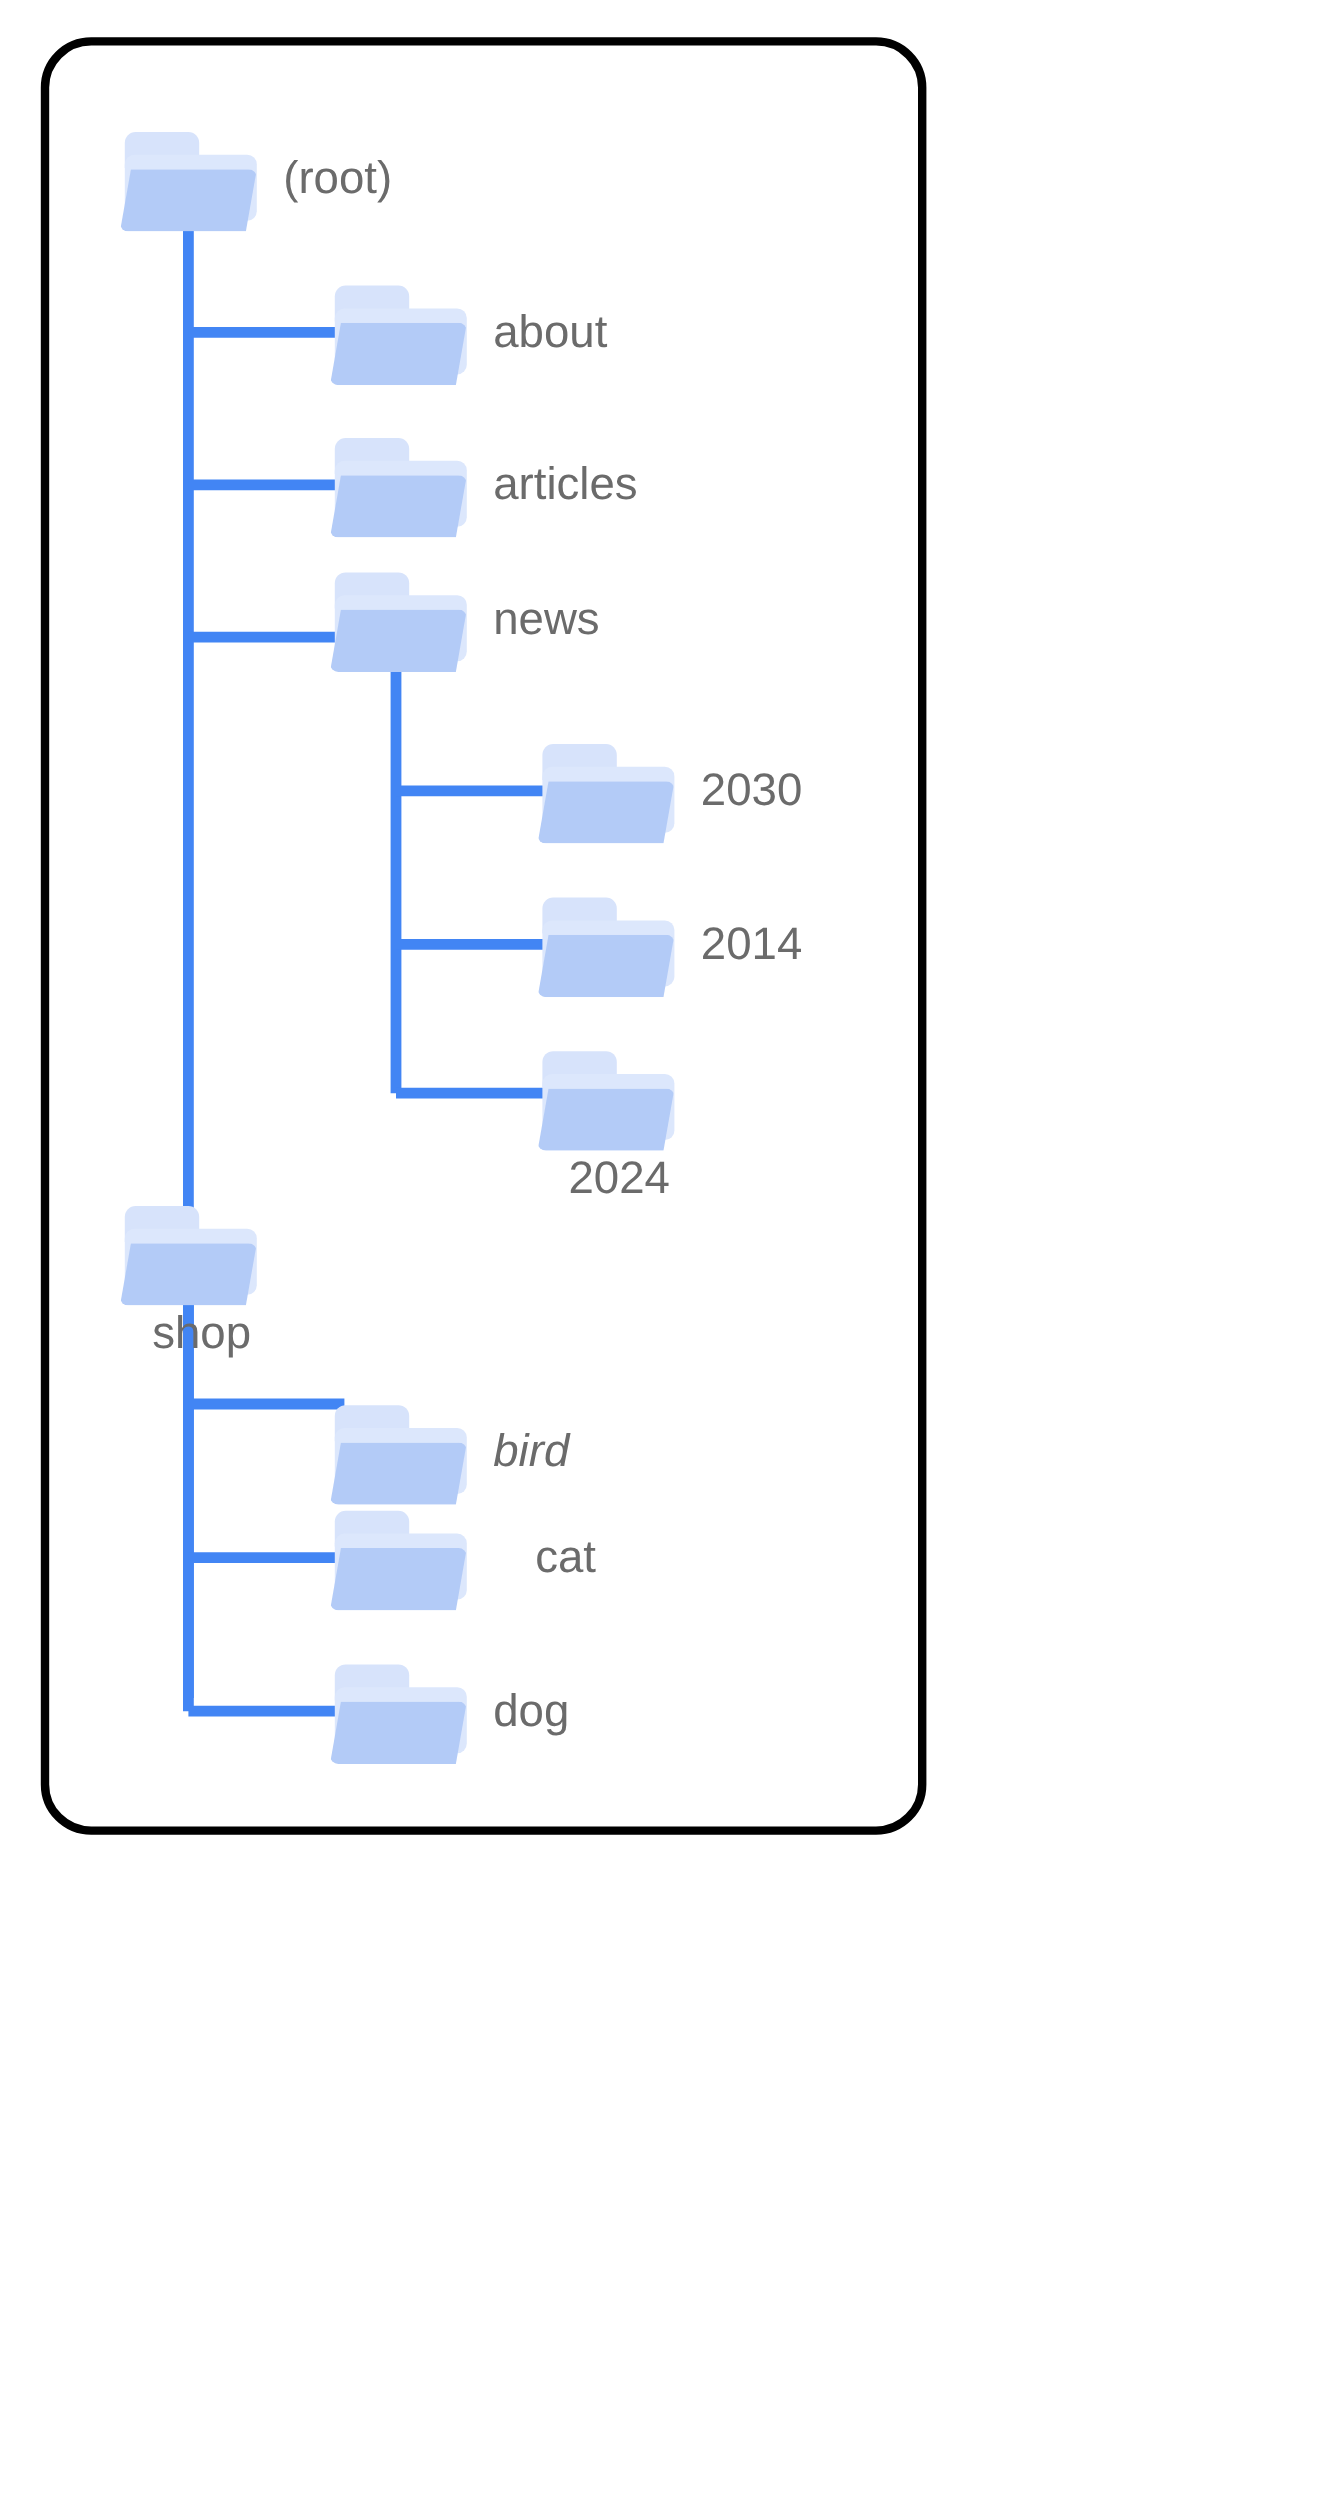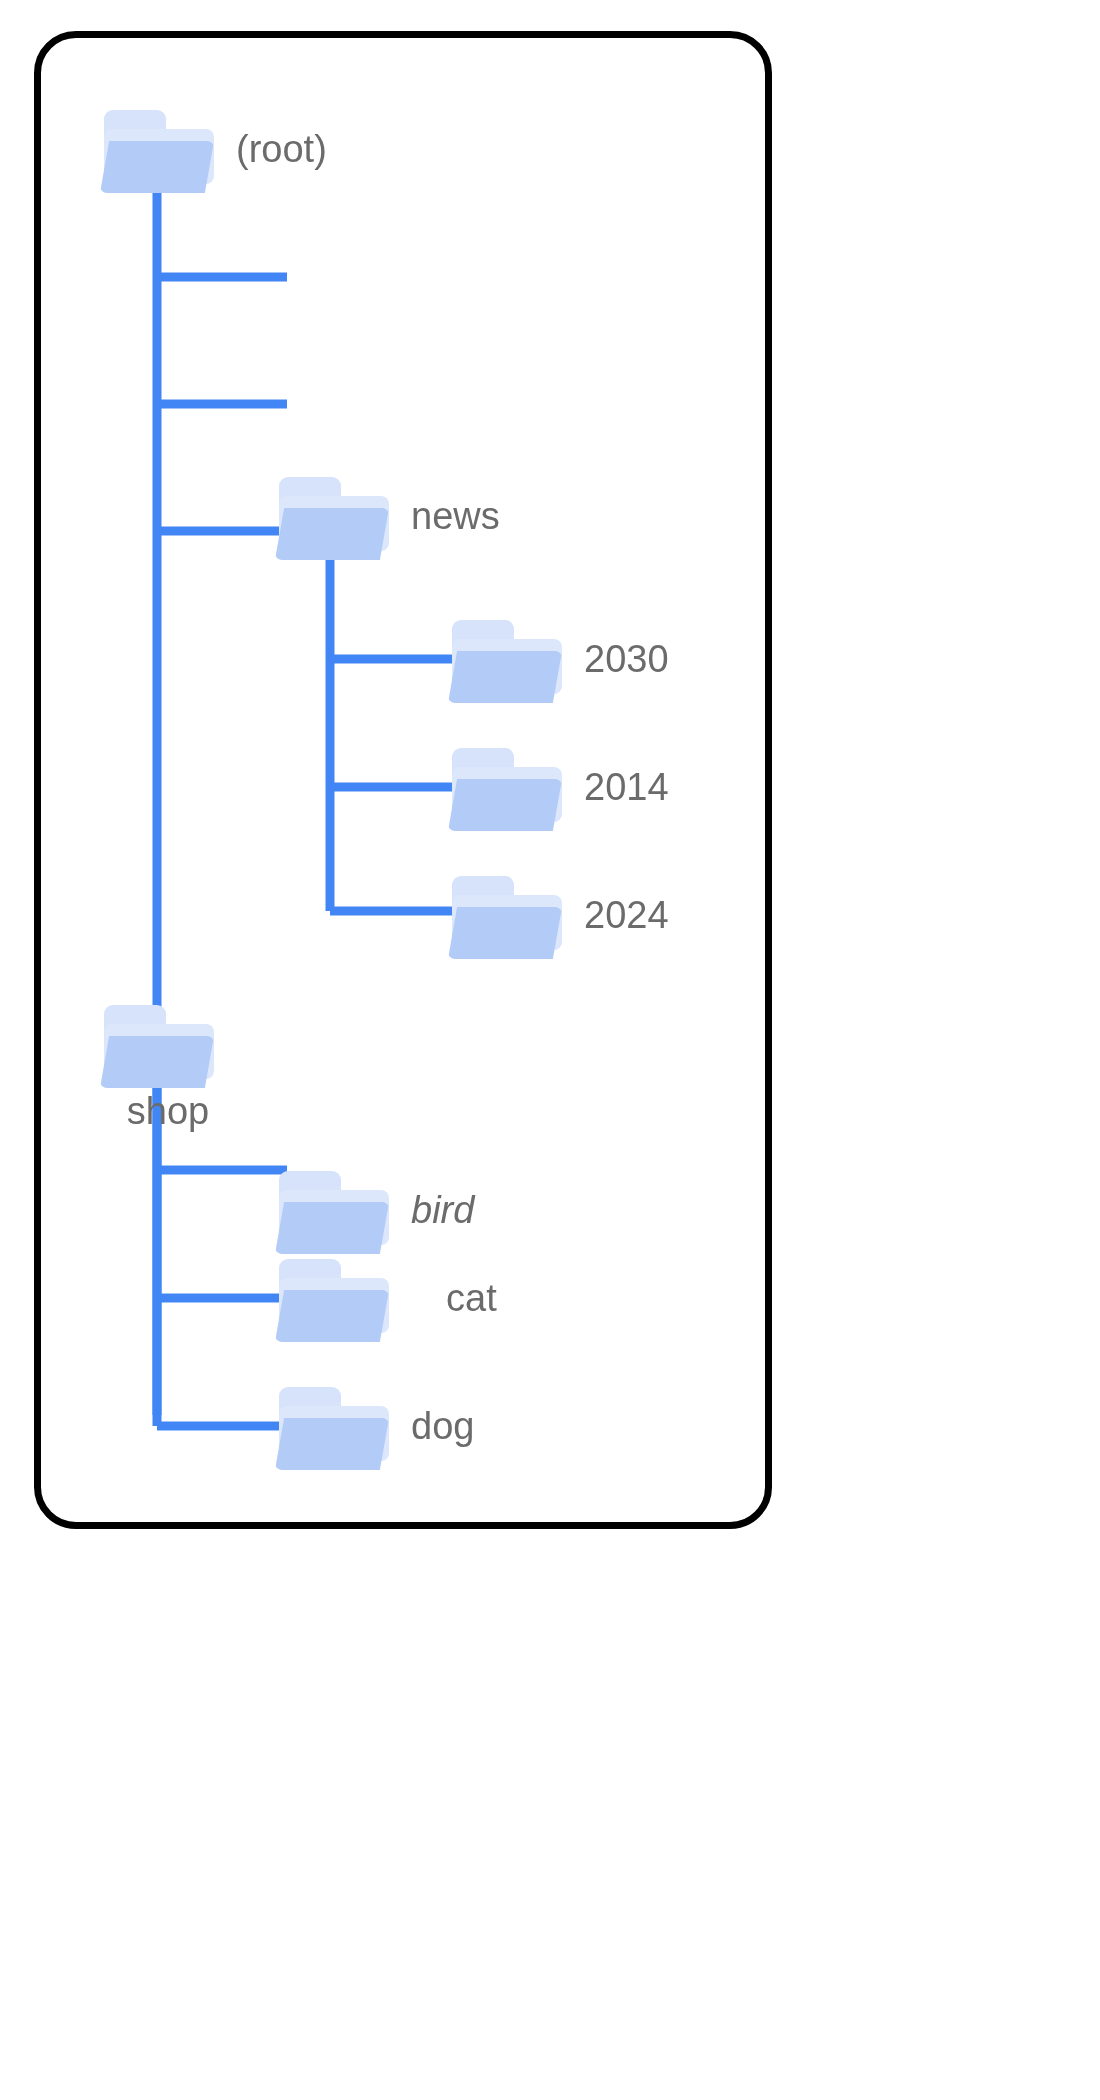--- a/index.html
+++ b/index.html
@@ -129,21 +129,37 @@
 
   <div class="node" style="left:100px; top:101px;">
     <span class="folder">
       <span class="tab"></span>
         <span class="back"></span>
         <span class="front"></span>
     </span>
     <span class="label">(root)</span>
   </div>
 
-
+  <div class="node" style="left:275px; top:229px;">
+    <span class="folder">
+      <span class="tab"></span>
+        <span class="back"></span>
+        <span class="front"></span>
+    </span>
+    <span class="label">about</span>
+  </div>
+
+  <div class="node" style="left:275px; top:356px;">
+    <span class="folder">
+      <span class="tab"></span>
+        <span class="back"></span>
+        <span class="front"></span>
+    </span>
+    <span class="label">articles</span>
+  </div>
 
   <div class="node" style="left:275px; top:468px;justify-content:center;">
     <span class="folder">
       <span class="tab"></span>
         <span class="back"></span>
         <span class="front"></span>
     </span>
     <span class="label">news</span>
   </div>
 
@@ -158,21 +174,21 @@
 
   <div class="node" style="left:448px; top:739px;">
     <span class="folder">
       <span class="tab"></span>
         <span class="back"></span>
         <span class="front"></span>
     </span>
     <span class="label">2014</span>
   </div>
 
-  <div class="node" style="left:448px; top:867px;">
+  <div class="node" style="left:448px; top:867px;flex-direction:column;">
     <span class="folder">
       <span class="tab"></span>
         <span class="back"></span>
         <span class="front"></span>
     </span>
     <span class="label">2024</span>
   </div>
 
   <div class="node" style="left:100px; top:996px;flex-direction:column;">
     <span class="folder">

